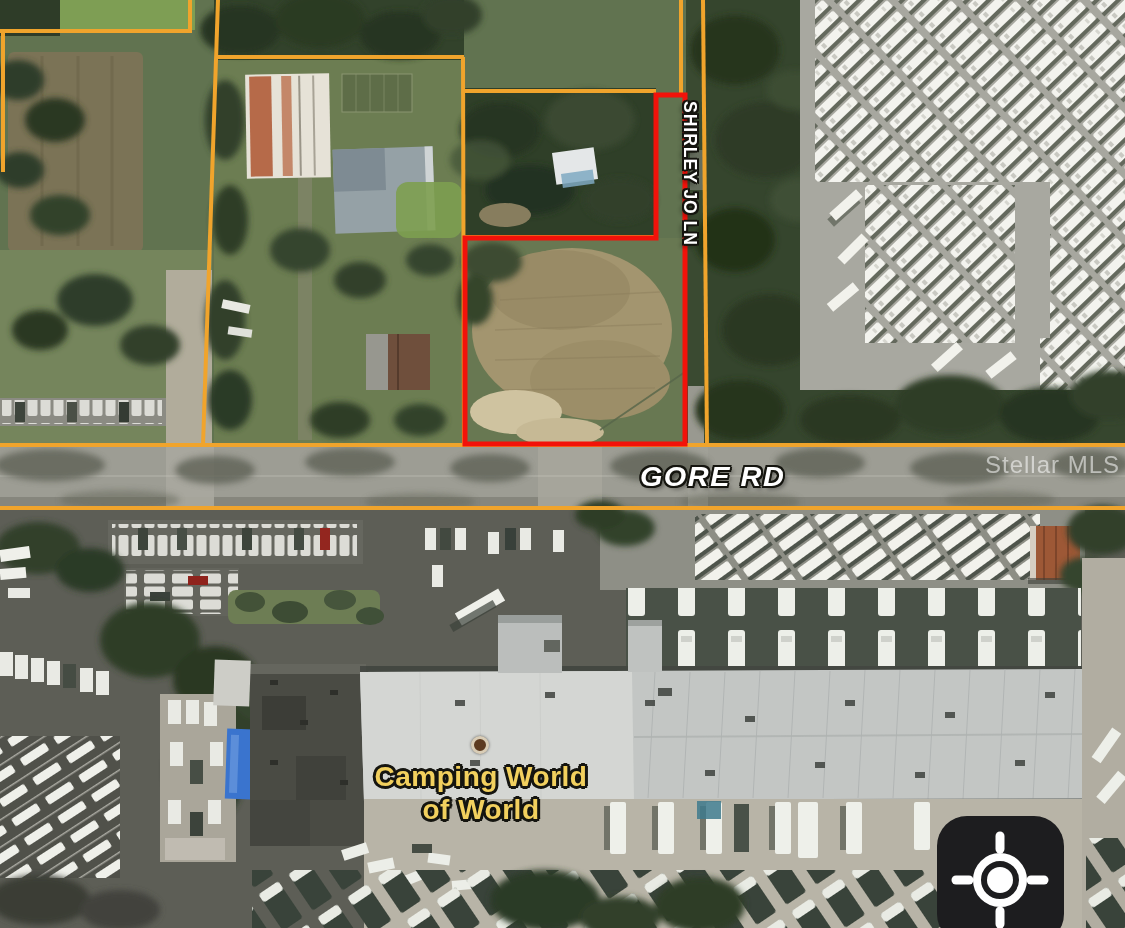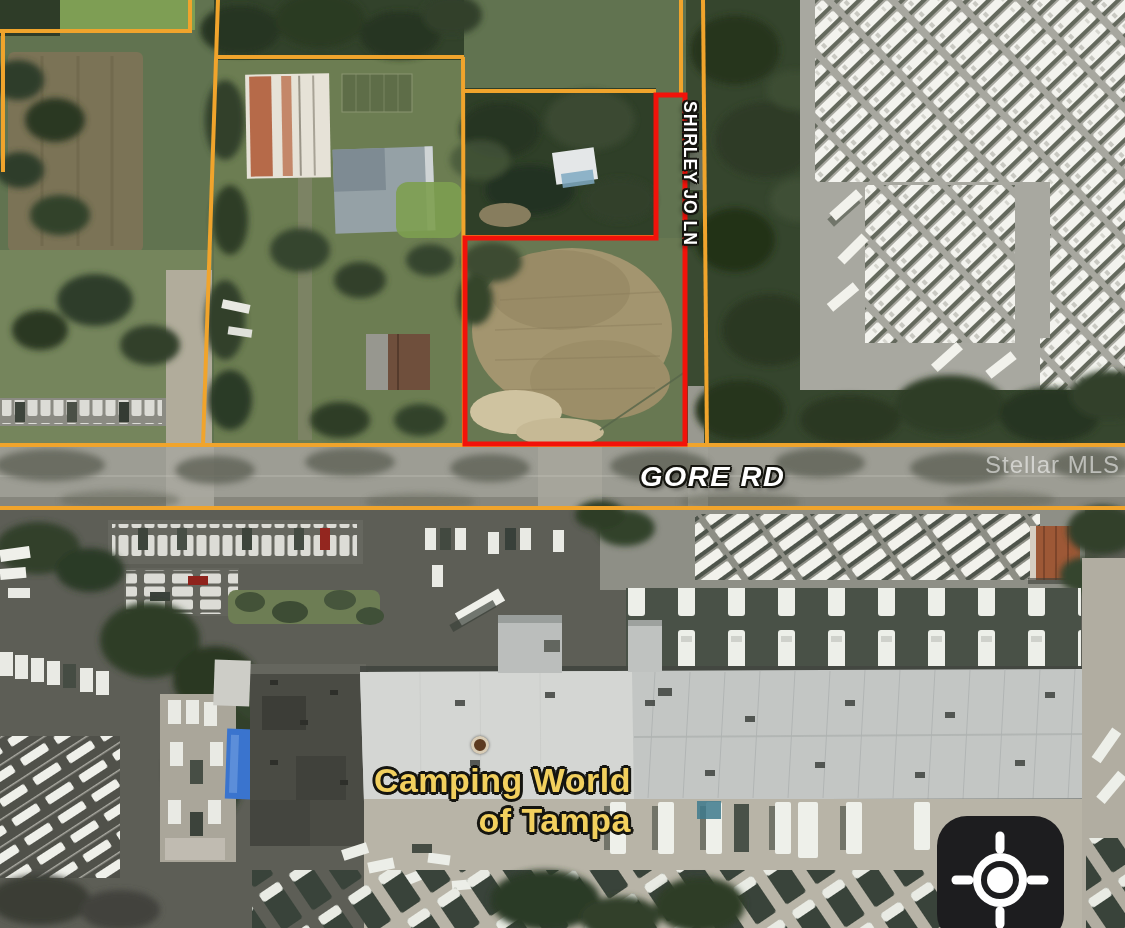--- a/index.html
+++ b/index.html
@@ -20,22 +20,22 @@
   }
   .lbl-gore{
     left:642px;top:461px;font-size:28px;font-style:italic;letter-spacing:1.5px;
     transform:scaleX(1.03);
   }
   .lbl-shirley{
     left:679px;top:101px;font-size:17.5px;letter-spacing:1px;
     writing-mode:vertical-rl;text-orientation:mixed;
   }
   .lbl-business{
-    position:absolute;left:331px;top:761px;width:300px;text-align:right;
-    color:#f2d05e;font-size:34px;font-weight:700;line-height:1.17;letter-spacing:.5px;
+    position:absolute;left:331px;top:761px;width:300px;text-align:center;
+    color:#f2d05e;font-size:28px;font-weight:700;line-height:1.17;letter-spacing:.5px;
     text-shadow:
       3px 0 0 #151510,-3px 0 0 #151510,0 3px 0 #151510,0 -3px 0 #151510,
       2.2px 2.2px 0 #151510,-2.2px 2.2px 0 #151510,2.2px -2.2px 0 #151510,-2.2px -2.2px 0 #151510;
   }
   .watermark{
     position:absolute;right:5px;top:451px;font-size:24px;font-weight:400;
     color:rgba(255,255,255,.55);letter-spacing:1px;
   }
   .poi-dot{
     position:absolute;left:471px;top:736px;width:18px;height:18px;border-radius:50%;
@@ -481,21 +481,21 @@
   </svg>
 
   <div class="maplabel lbl-shirley">SHIRLEY JO LN</div>
 
   <div class="maplabel lbl-gore">GORE RD</div>
 
   <div class="poi-dot"></div>
 
   <div class="lbl-business">
     <div>Camping World</div>
-    <div>of Tampa</div>
+    <div>of World</div>
   </div>
 
   <div class="watermark">Stellar MLS</div>
 
   <button class="locate-btn">
     <svg width="100" height="100" viewBox="-50 -50 100 100">
       <g stroke="#ffffff" stroke-width="9" stroke-linecap="round">
         <line x1="0" y1="-44" x2="0" y2="-31"></line>
         <line x1="0" y1="31" x2="0" y2="44"></line>
         <line x1="-44" y1="0" x2="-31" y2="0"></line>

